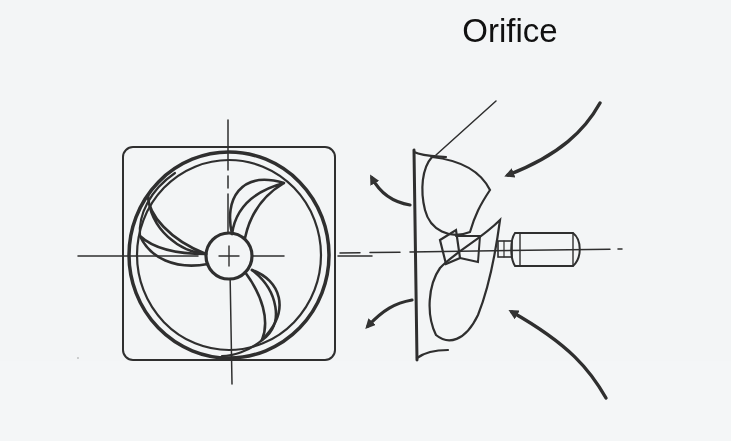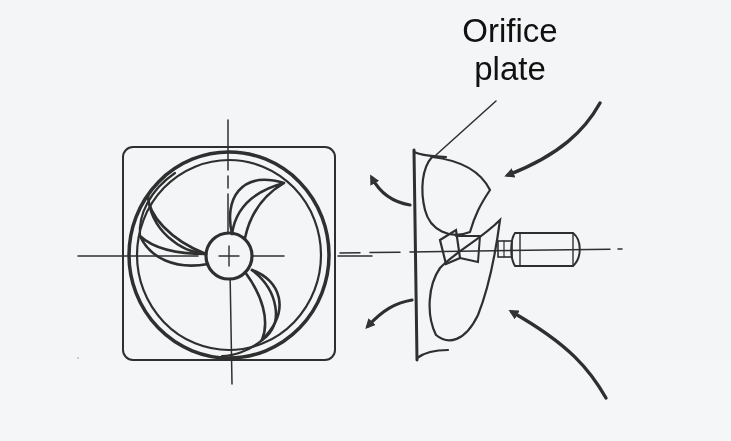--- a/index.html
+++ b/index.html
@@ -7,21 +7,20 @@
     .paper { position: absolute; left: 0; top: 0; width: 731px; height: 361px; background: #f3f5f6; }
     .label { position: absolute; left: 440px; top: 12px; width: 140px; text-align: center; color: #111; font-size: 33px; line-height: 38px; }
     svg { position: absolute; left: 0; top: 0; }
   </style>
 </head>
 <body>
 
 <div class="paper">
   <div class="label">
     <div>Orifice</div>
-    <div>plate</div>
   </div>
 
   <svg width="731" height="441" viewBox="0 0 731 441">
     <defs>
       <marker id="ah" markerWidth="10" markerHeight="10" refX="6" refY="5" orient="auto" markerUnits="userSpaceOnUse">
         <path d="M0,0 L10,5 L0,10 Z" fill="#333"></path>
       </marker>
     </defs>
 
     <g stroke="#2f2f2f" fill="none" stroke-linecap="round">

